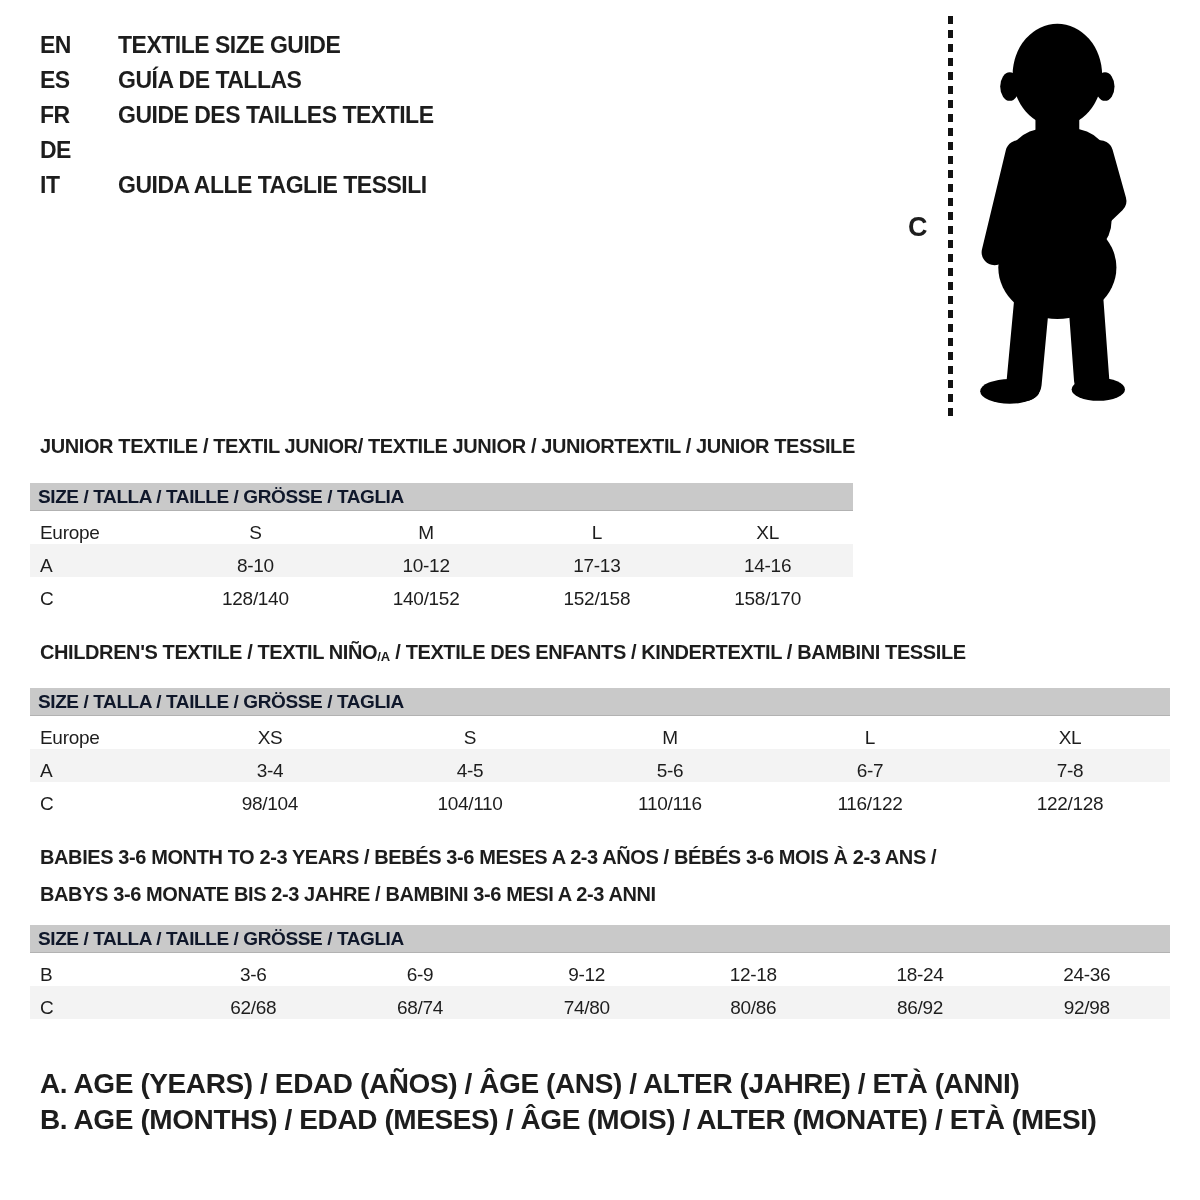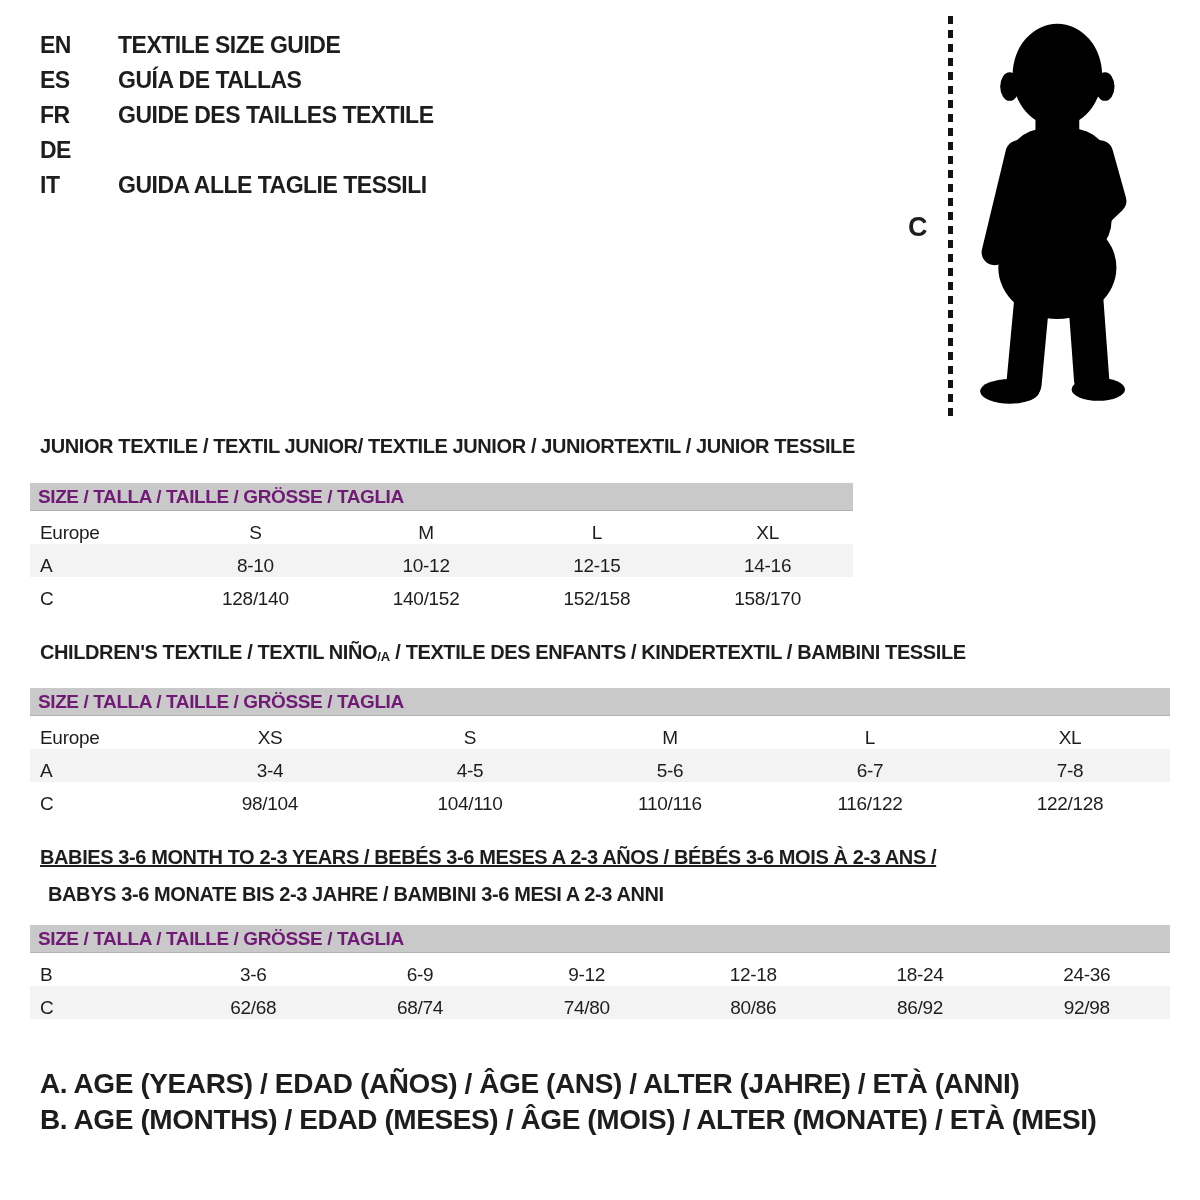--- a/index.html
+++ b/index.html
@@ -19,21 +19,21 @@
   .c-label{position:absolute;left:908px;top:212px;font-weight:700;font-size:27px;}
   .baby{position:absolute;left:957px;top:18px;width:195px;height:400px;}
   
   .sec-title{position:absolute;left:40px;font-weight:700;font-size:20px;letter-spacing:-0.4px;white-space:nowrap;line-height:24px;text-align:center;}
   .sec-title .sub{font-size:13px;vertical-align:-2px;letter-spacing:0;}
   
   .stable{position:absolute;left:30px;}
   .band{
     height:28px;background:#c9c9c9;border-bottom:1px solid #b2b2b2;box-sizing:border-box;
     display:flex;align-items:center;padding-left:8px;
-    font-weight:700;font-size:19px;letter-spacing:-0.4px;color:#701a75;
+    font-weight:700;font-size:19px;letter-spacing:-0.4px;color:#0f172a;
   }
   .trow{display:flex;height:33px;align-items:flex-end;font-size:19px;letter-spacing:-0.3px;}
   .trow.stripe{background:#f3f3f3;}
   .lbl{flex:0 0 140px;width:140px;padding-left:10px;box-sizing:border-box;}
   .val{flex:1;text-align:center;}
   
   .legend{position:absolute;left:40px;top:1066px;}
   .legend-line{height:36px;display:flex;align-items:center;font-weight:700;font-size:28px;letter-spacing:-0.4px;white-space:nowrap;}
 </style>
 </head>
@@ -93,21 +93,21 @@
       <span class="lbl">Europe</span>
       <span class="val">S</span>
       <span class="val">M</span>
       <span class="val">L</span>
       <span class="val">XL</span>
     </div>
     <div class="trow stripe">
       <span class="lbl">A</span>
       <span class="val">8-10</span>
       <span class="val">10-12</span>
-      <span class="val">12-15</span>
+      <span class="val">17-13</span>
       <span class="val">14-16</span>
     </div>
     <div class="trow">
       <span class="lbl">C</span>
       <span class="val">128/140</span>
       <span class="val">140/152</span>
       <span class="val">152/158</span>
       <span class="val">158/170</span>
     </div>
   </div>
@@ -138,22 +138,22 @@
     <div class="trow">
       <span class="lbl">C</span>
       <span class="val">98/104</span>
       <span class="val">104/110</span>
       <span class="val">110/116</span>
       <span class="val">116/122</span>
       <span class="val">122/128</span>
     </div>
   </div>
 
-  <div class="sec-title" style="top:845px;text-decoration:underline;">BABIES 3-6 MONTH TO 2-3 YEARS / BEBÉS 3-6 MESES A 2-3 AÑOS / BÉBÉS 3-6 MOIS À 2-3 ANS /</div>
-  <div class="sec-title" style="top:882px;margin-left:8px;">BABYS 3-6 MONATE BIS 2-3 JAHRE / BAMBINI 3-6 MESI A 2-3 ANNI</div>
+  <div class="sec-title" style="top:845px;">BABIES 3-6 MONTH TO 2-3 YEARS / BEBÉS 3-6 MESES A 2-3 AÑOS / BÉBÉS 3-6 MOIS À 2-3 ANS /</div>
+  <div class="sec-title" style="top:882px;">BABYS 3-6 MONATE BIS 2-3 JAHRE / BAMBINI 3-6 MESI A 2-3 ANNI</div>
   <div class="stable" style="top:925px;width:1140px;">
     <div class="band">
       <span>SIZE / TALLA / TAILLE / GRÖSSE / TAGLIA</span>
     </div>
     <div class="trow">
       <span class="lbl">B</span>
       <span class="val">3-6</span>
       <span class="val">6-9</span>
       <span class="val">9-12</span>
       <span class="val">12-18</span>

